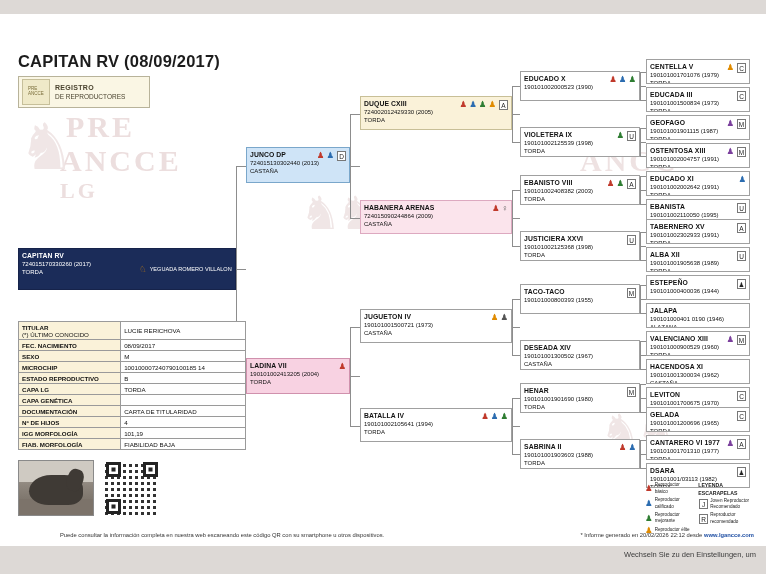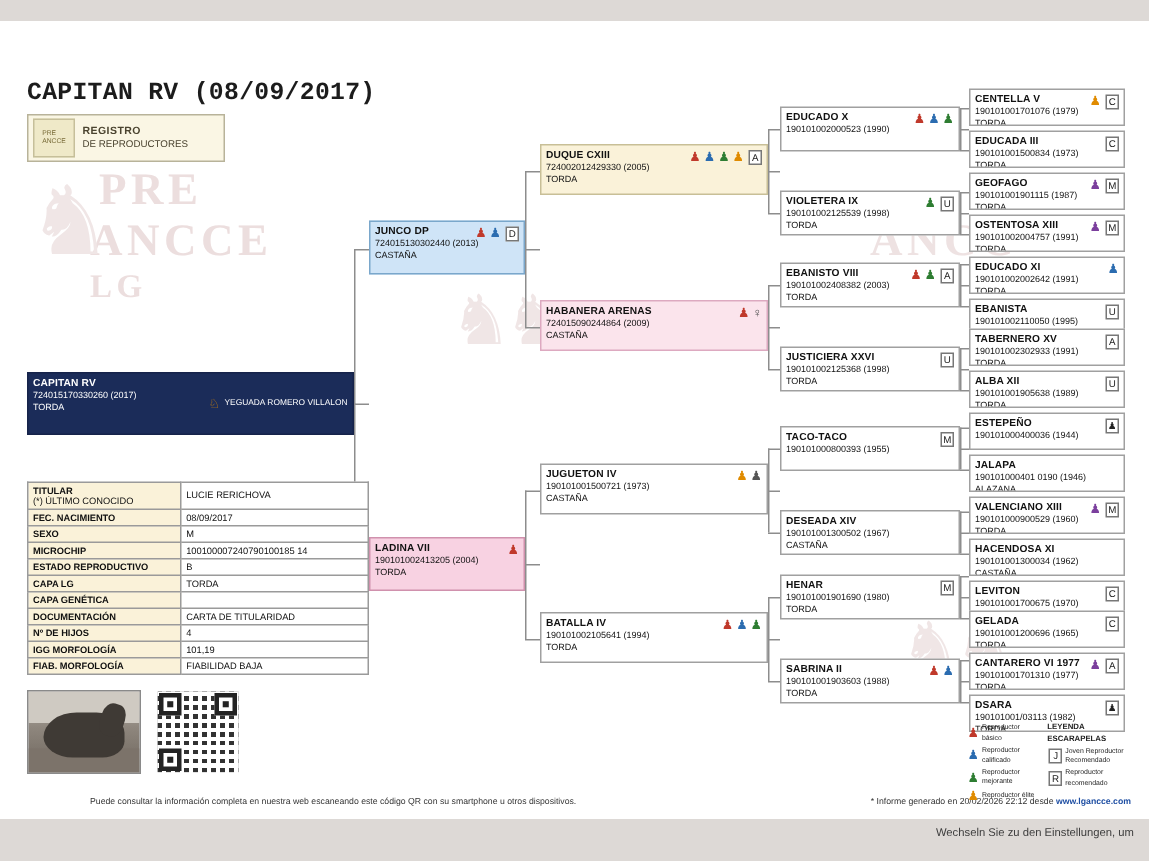--- a/index.html
+++ b/index.html
@@ -36,21 +36,20 @@
     color:#f0e6e6;
     font-size:64px;
     z-index:0;
     user-select:none;
   }
   .title {
     position:absolute; left:18px; top:38px;
     font-size:16.5px; font-weight:bold; color:#1c1c1c;
     letter-spacing:.2px;
     z-index:3;
-    font-family:Liberation Mono, monospace;
   }
   
   .registro {
     position:absolute; left:18px; top:62px;
     width:132px; height:32px;
     background:#faf6e4; border:1px solid #b8b39a;
     display:flex; align-items:center; z-index:3;
   }
   .registro .seal {
     width:28px; height:26px; margin-left:3px;

